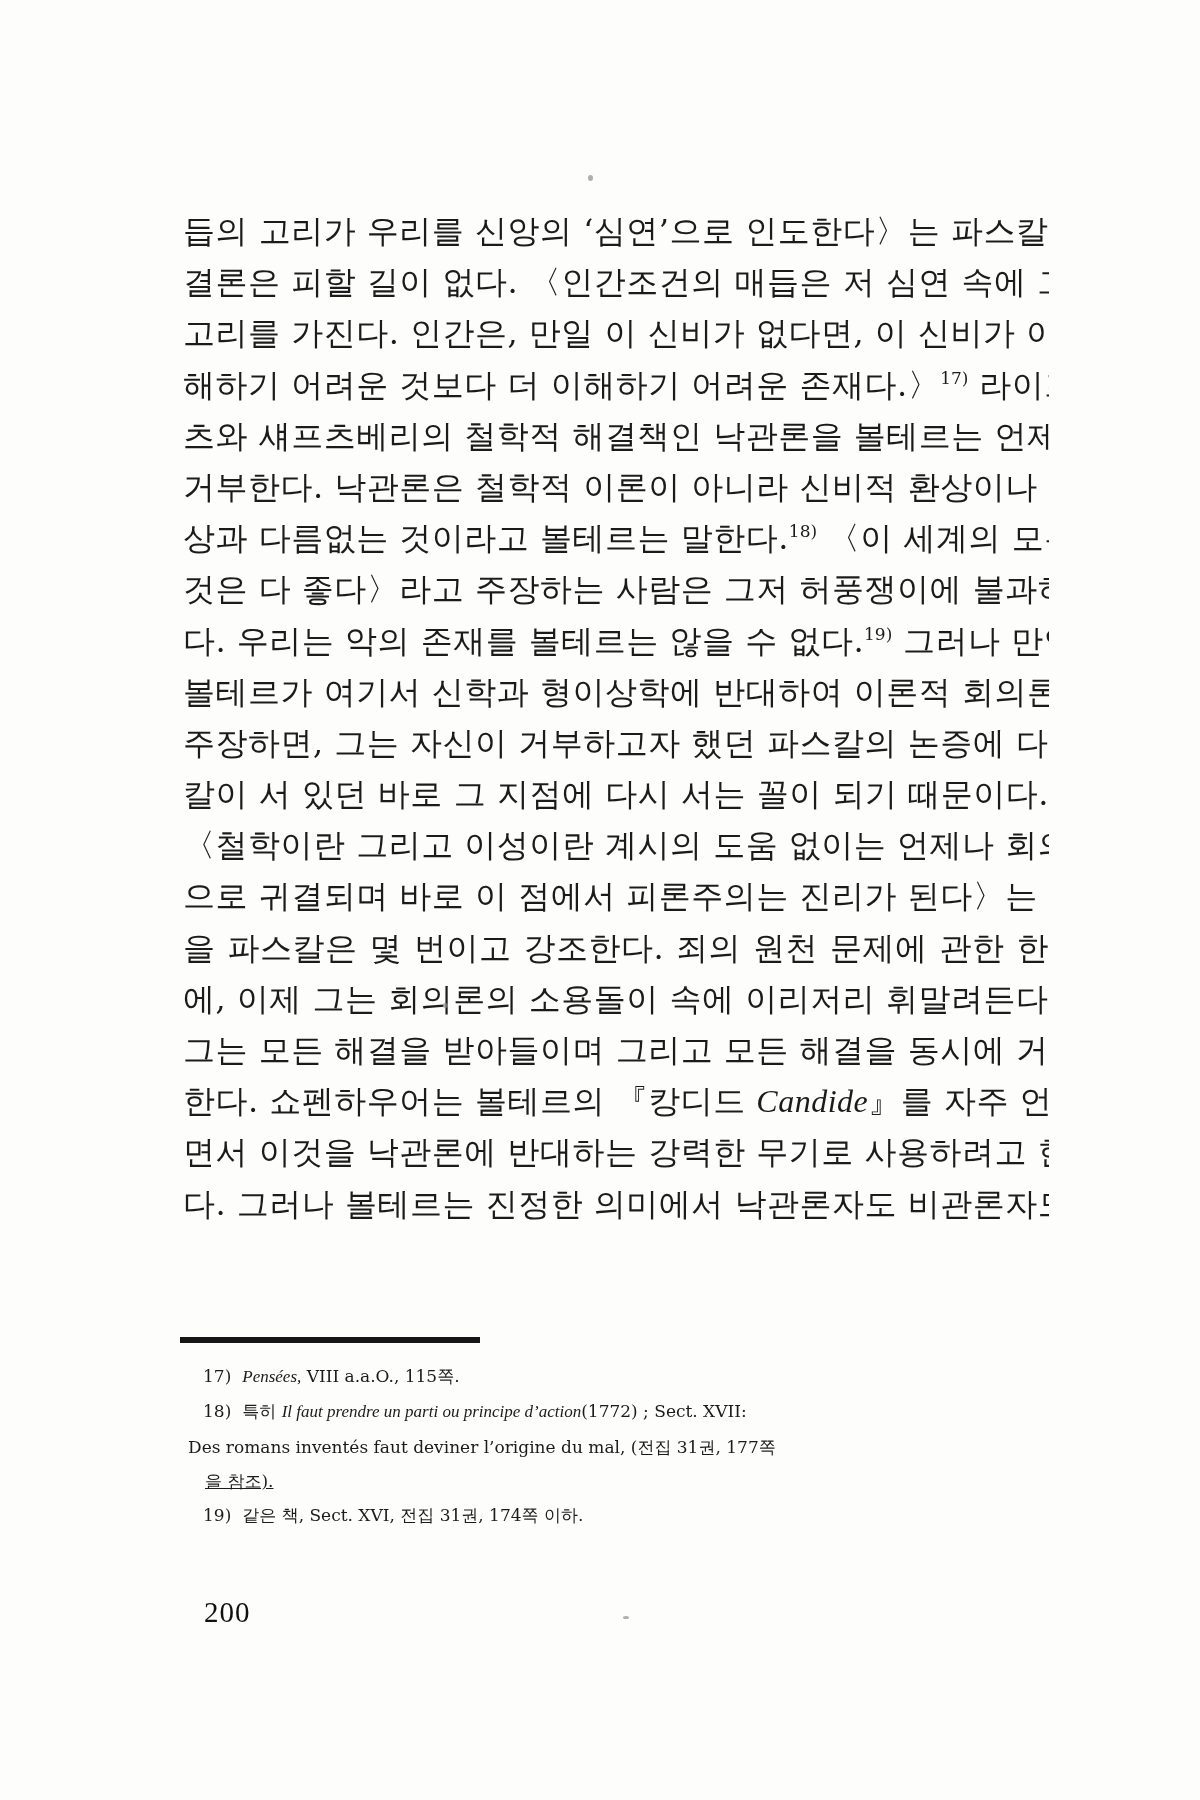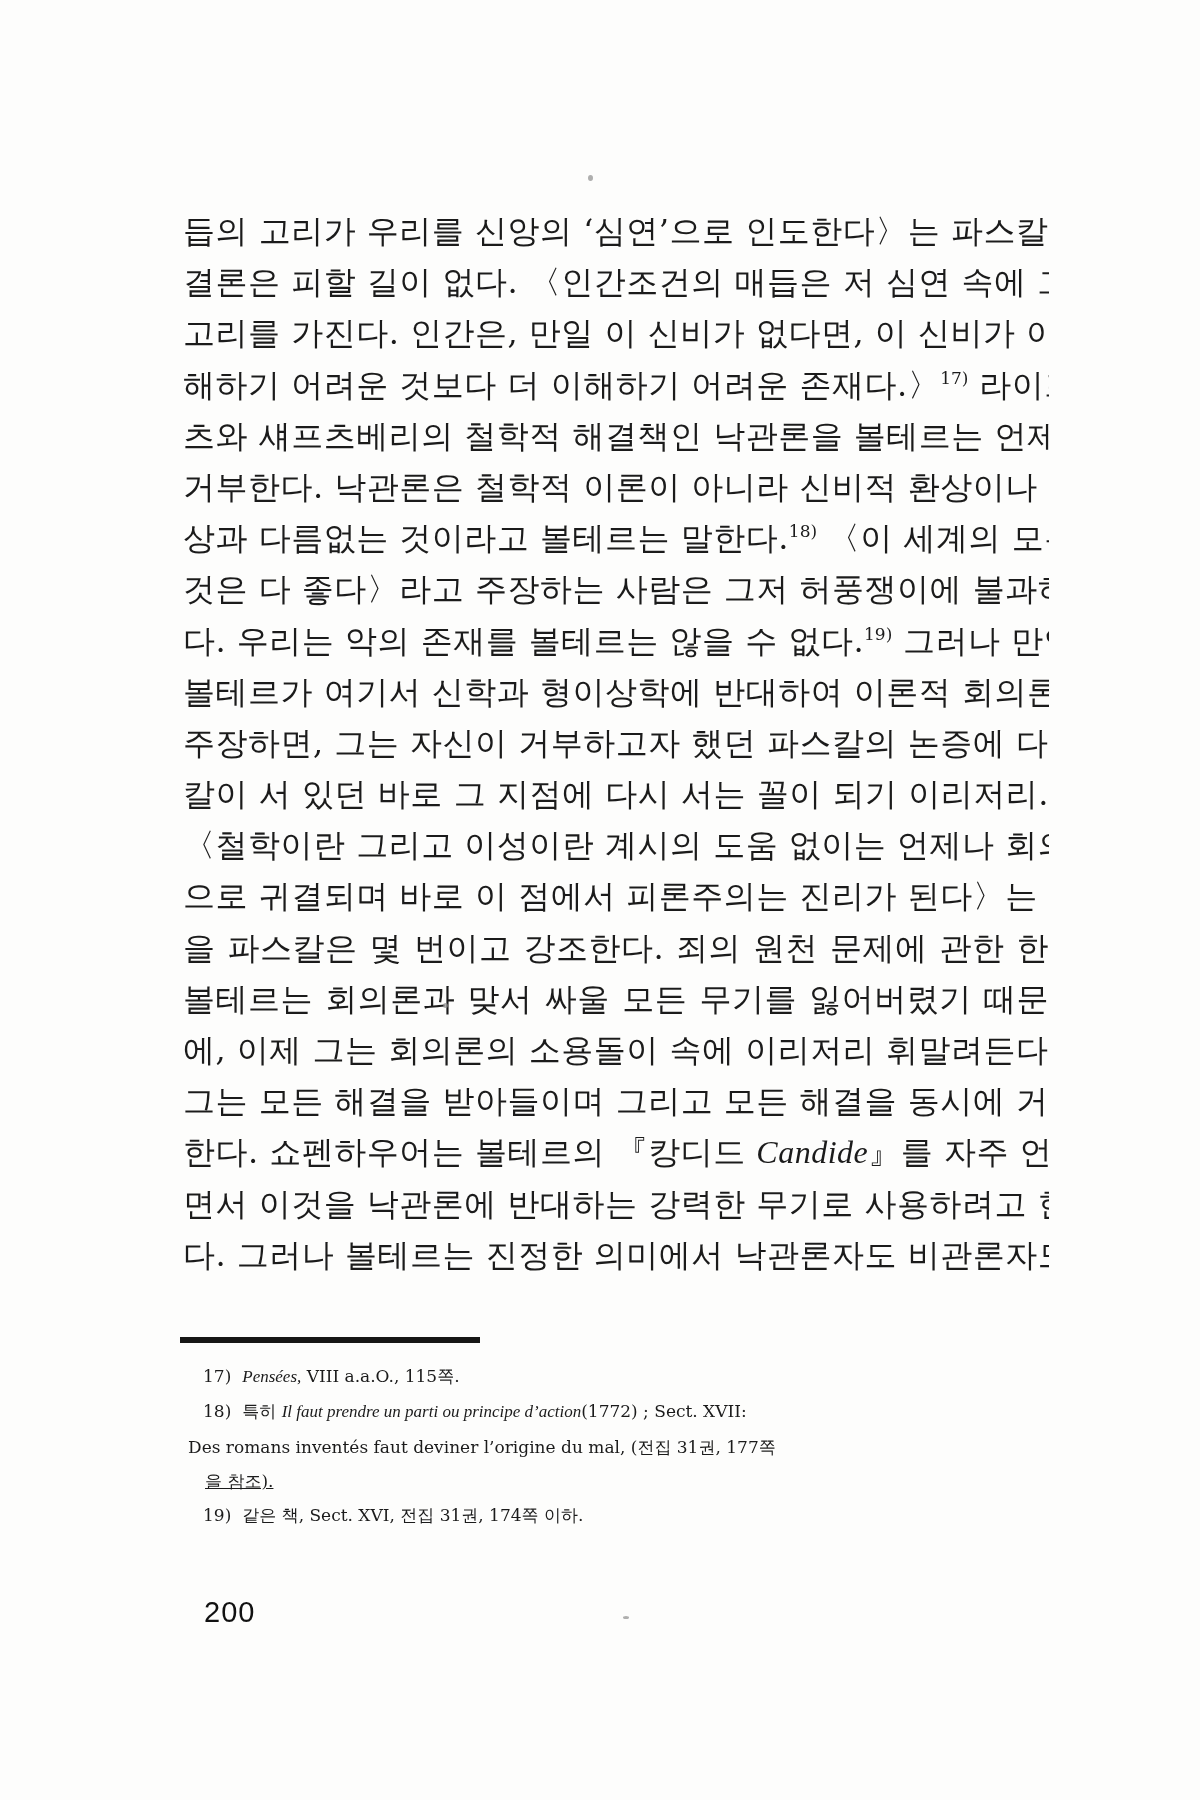--- a/index.html
+++ b/index.html
@@ -41,21 +41,21 @@
     font-size:17px;line-height:34.3px;
     white-space:nowrap;overflow:hidden;
   }
   .fn-line.k-n{padding-left:20px;}
   .fn-line.k-c1{padding-left:5px;}
   .fn-line.k-c2{padding-left:22px;text-decoration:underline;}
   .fn-num{margin-right:11px;}
   .page-number{
     position:absolute;left:204px;top:1596px;
     font-size:29px;letter-spacing:1px;
-    font-family:Liberation Sans, sans-serif;
+    font-family:Liberation Serif, serif;
     color:#111;
   }
   .speck{
     position:absolute;background:#8d8d8d;border-radius:50%;
     opacity:.7;
   }
 </style>
 </head>
 <body>
 
@@ -65,25 +65,24 @@
       <div class="body-line"><span>결론은 피할 길이 없다. 〈인간조건의 매듭은 저 심연 속에 그</span></div>
       <div class="body-line"><span>고리를 가진다. 인간은, 만일 이 신비가 없다면, 이 신비가 이</span></div>
       <div class="body-line"><span>해하기 어려운 것보다 더 이해하기 어려운 존재다.〉</span><span class="sup">17)</span><span> 라이프니</span></div>
       <div class="body-line"><span>츠와 섀프츠베리의 철학적 해결책인 낙관론을 볼테르는 언제나</span></div>
       <div class="body-line"><span>거부한다. 낙관론은 철학적 이론이 아니라 신비적 환상이나 공</span></div>
       <div class="body-line"><span>상과 다름없는 것이라고 볼테르는 말한다.</span><span class="sup">18)</span><span> 〈이 세계의 모든</span></div>
       <div class="body-line"><span>것은 다 좋다〉라고 주장하는 사람은 그저 허풍쟁이에 불과하</span></div>
       <div class="body-line"><span>다. 우리는 악의 존재를 볼테르는 않을 수 없다.</span><span class="sup">19)</span><span> 그러나 만약</span></div>
       <div class="body-line"><span>볼테르가 여기서 신학과 형이상학에 반대하여 이론적 회의론을</span></div>
       <div class="body-line"><span>주장하면, 그는 자신이 거부하고자 했던 파스칼의 논증에 다시</span></div>
-      <div class="body-line"><span>칼이 서 있던 바로 그 지점에 다시 서는 꼴이 되기 이리저리.</span></div>
+      <div class="body-line"><span>칼이 서 있던 바로 그 지점에 다시 서는 꼴이 되기 때문이다.</span></div>
       <div class="body-line"><span>〈철학이란 그리고 이성이란 계시의 도움 없이는 언제나 회의론</span></div>
       <div class="body-line"><span>으로 귀결되며 바로 이 점에서 피론주의는 진리가 된다〉는 점</span></div>
       <div class="body-line"><span>을 파스칼은 몇 번이고 강조한다. 죄의 원천 문제에 관한 한</span></div>
-      <div class="body-line"><span>볼테르는 회의론과 맞서 싸울 모든 무기를 잃어버렸기 때문</span></div>
       <div class="body-line"><span>에, 이제 그는 회의론의 소용돌이 속에 이리저리 휘말려든다.</span></div>
       <div class="body-line"><span>그는 모든 해결을 받아들이며 그리고 모든 해결을 동시에 거부</span></div>
       <div class="body-line"><span>한다. 쇼펜하우어는 볼테르의 『캉디드 </span><span class="it">Candide</span><span>』를 자주 언급하</span></div>
       <div class="body-line"><span>면서 이것을 낙관론에 반대하는 강력한 무기로 사용하려고 한</span></div>
       <div class="body-line"><span>다. 그러나 볼테르는 진정한 의미에서 낙관론자도 비관론자도</span></div>
     </div>
   <div class="fn-rule"></div>
   <div class="footnotes">
       <div class="fn-line k-n"><span class="fn-num">17)</span><span class="it">Pensées,</span><span> VIII a.a.O., 115쪽.</span></div>
       <div class="fn-line k-n"><span class="fn-num">18)</span><span>특히 </span><span class="it">Il faut prendre un parti ou principe d’action</span><span>(1772) ; Sect. XVII:</span></div>

